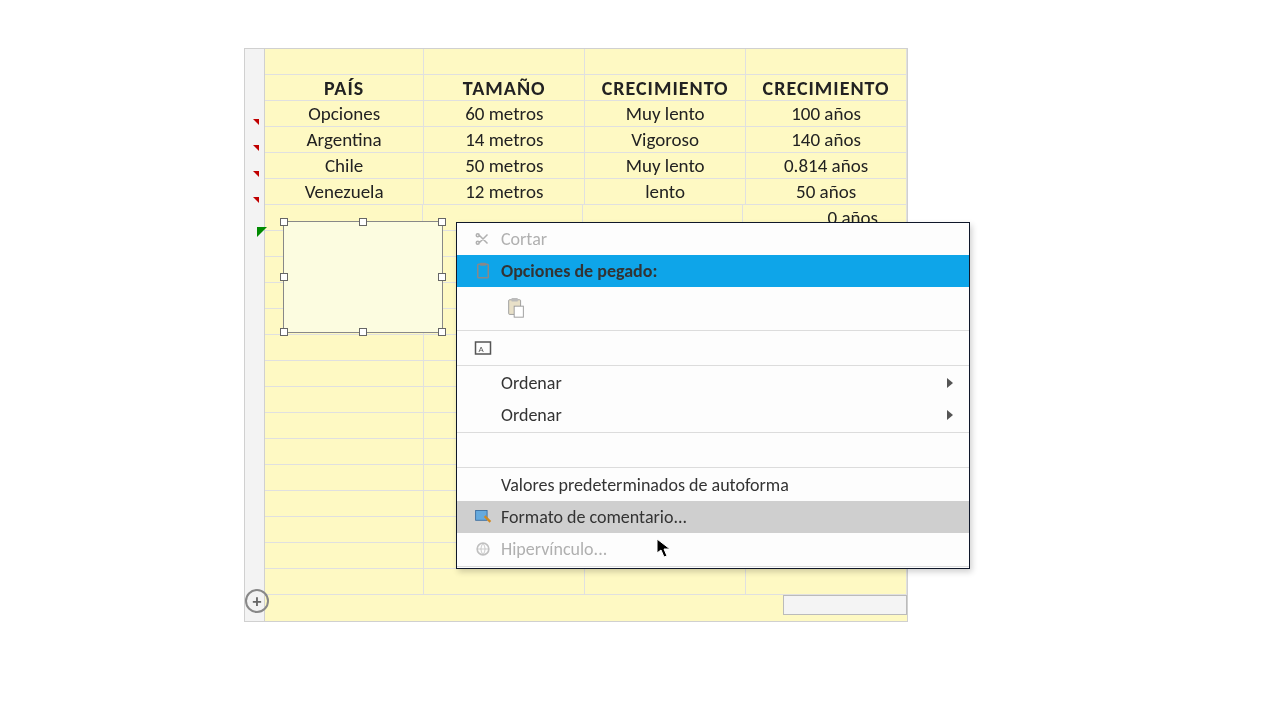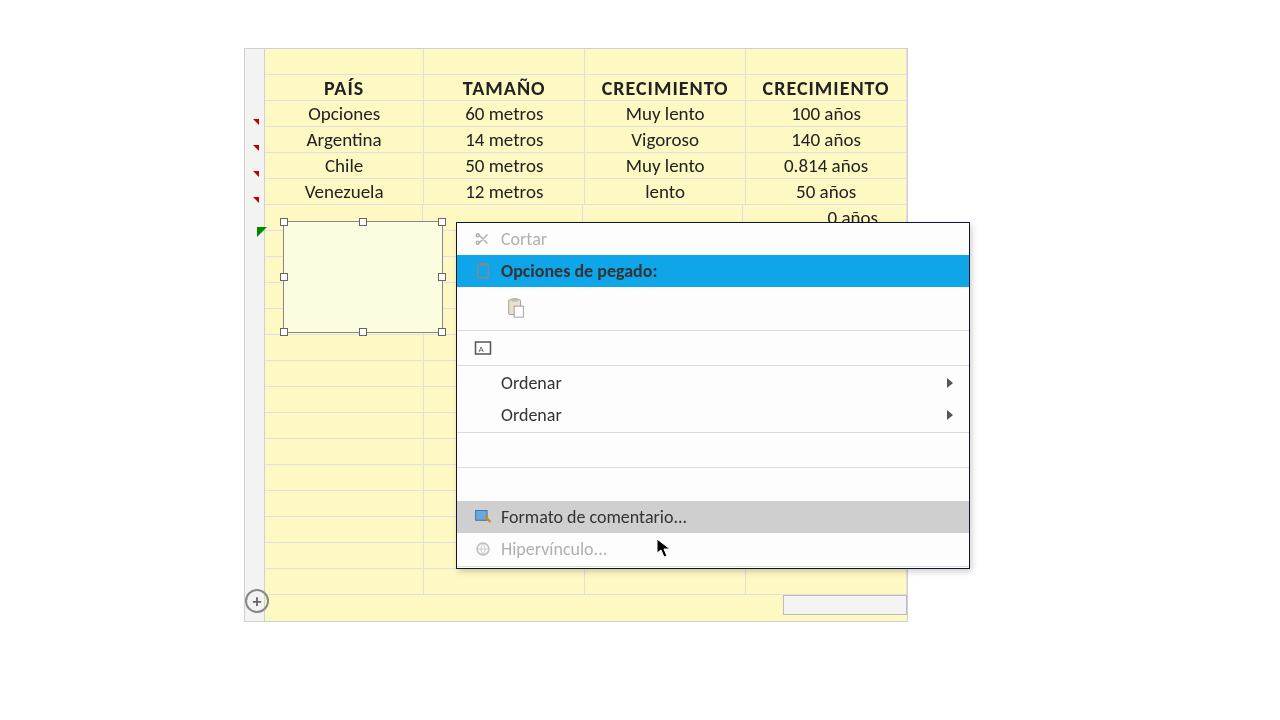--- a/index.html
+++ b/index.html
@@ -365,20 +365,21 @@
     <span class="menu-label"><span>Ordenar</span></span>
     <span class="submenu-arrow"></span>
   </div>
   <div class="menu-sep"></div>
   <div class="menu-item disabled">
     <span class="menu-icon"></span>
   </div>
   <div class="menu-sep"></div>
   <div class="menu-item">
     <span class="menu-icon"></span>
+    <span class="menu-label"><span>Valores predeterminados de autoforma</span></span>
   </div>
   <div class="menu-item hover">
     <span class="menu-icon">
       <svg width="20" height="18" viewBox="0 0 24 22">
           <rect x="3" y="3" width="14" height="12" fill="#66aadd" stroke="#336699"></rect>
           <path d="M15 9 L22 16 L20 18 L13 11 Z" fill="#d08820"></path>
         </svg>
     </span>
     <span class="menu-label"><span>Formato de comentario...</span></span>
   </div>

